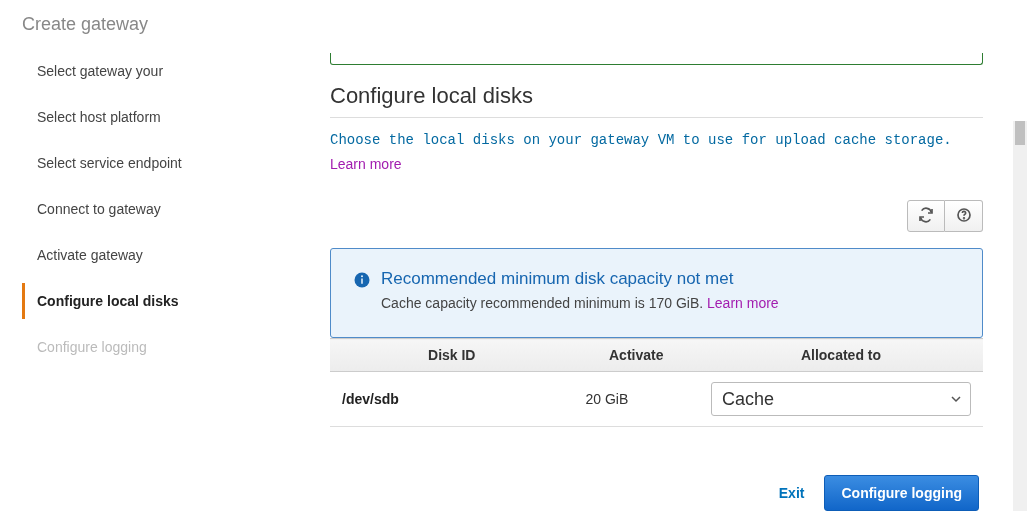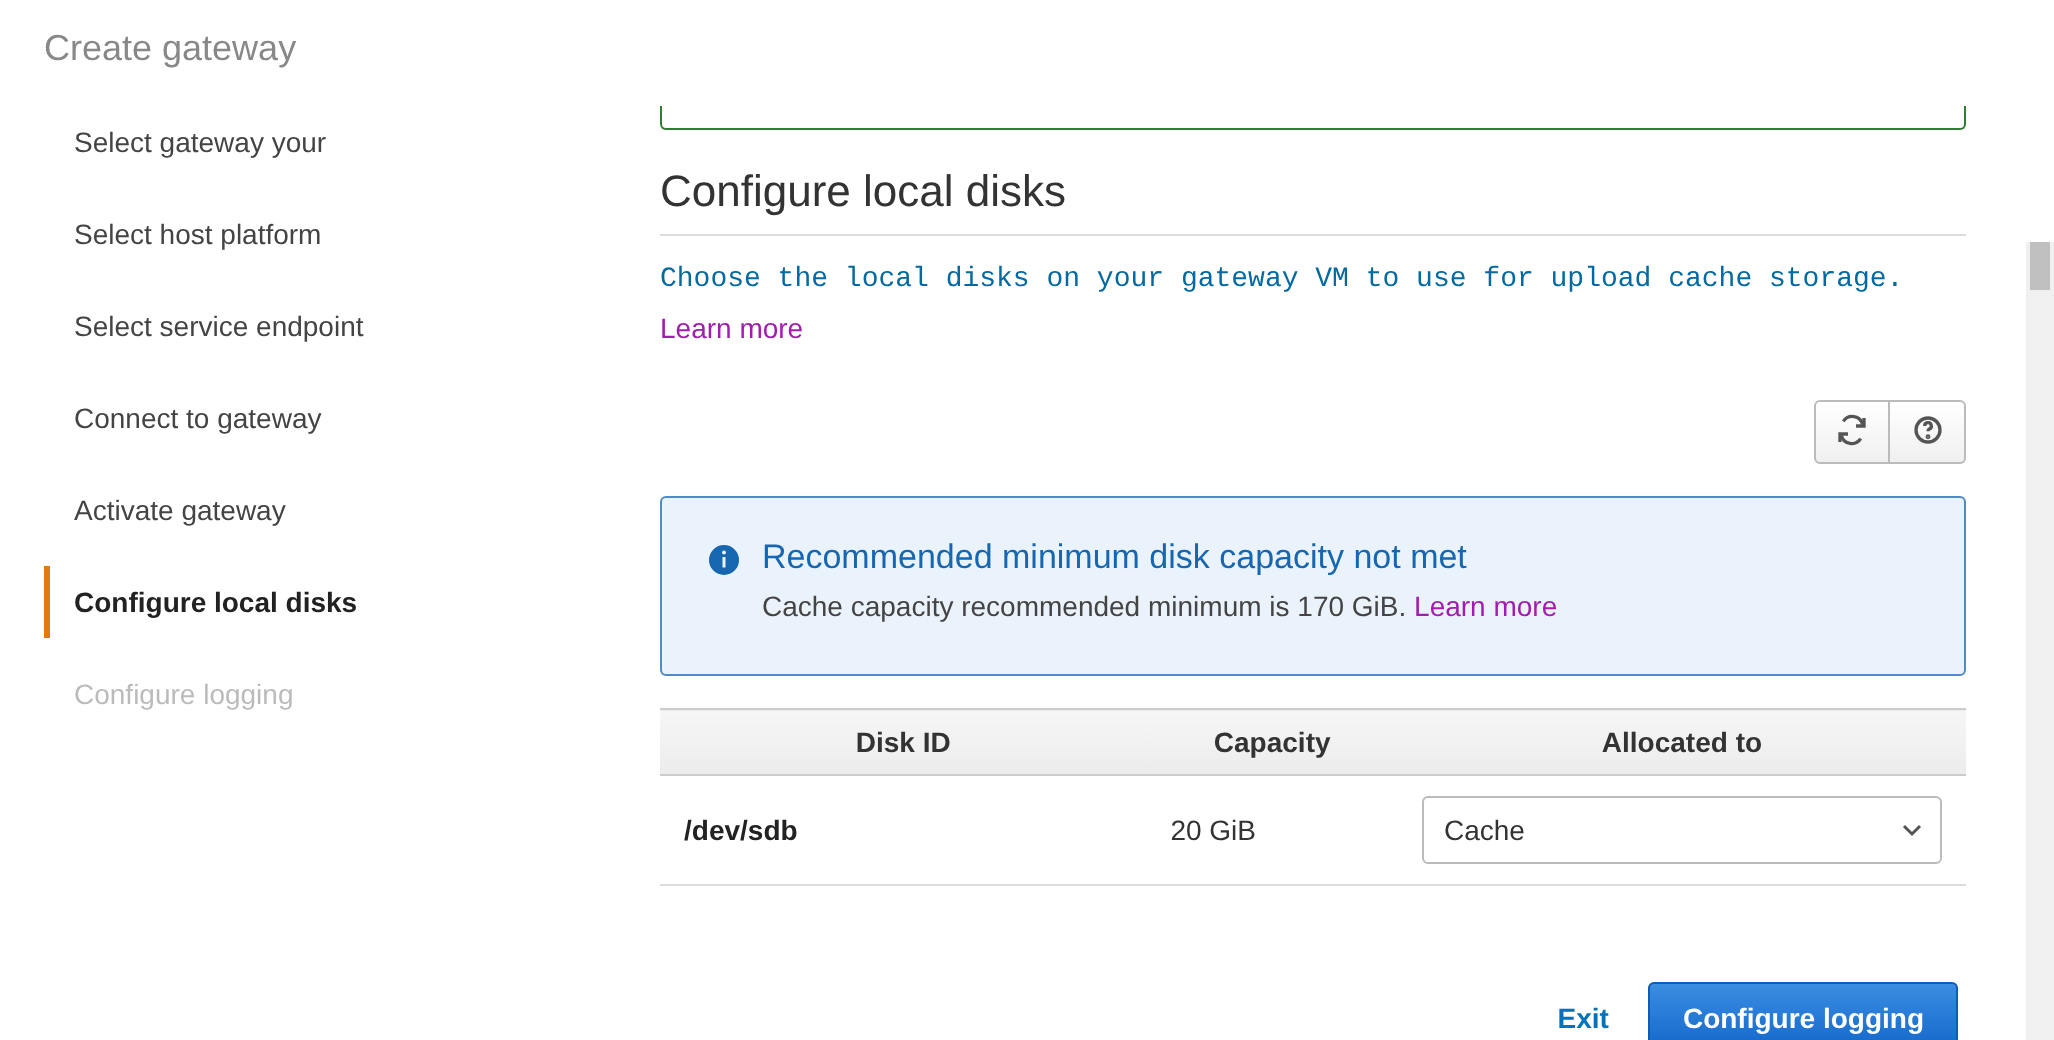--- a/index.html
+++ b/index.html
@@ -125,21 +125,21 @@
       color: #555;
     }
     .icon-btn:first-child { border-radius: 3px 0 0 3px; }
     .icon-btn:last-child { border-radius: 0 3px 3px 0; border-left: none; }
     .alert {
       background: #eaf3fb;
       border: 1px solid #4f8bc9;
       border-radius: 3px;
       padding: 20px 22px 26px 22px;
       display: flex;
-      margin-bottom: 16px;
+      margin-bottom: 0;
     }
     .alert-icon {
       color: #1766b0;
       font-size: 18px;
       width: 28px;
       flex: 0 0 28px;
       text-align: left;
       padding-top: 2px;
     }
     .alert-body { flex: 1; }
@@ -184,21 +184,21 @@
     .select {
       width: 100%;
       height: 34px;
       border: 1px solid #bbb;
       border-radius: 3px;
       padding: 6px 30px 6px 10px;
       background: #fff;
       display: flex;
       align-items: center;
       cursor: pointer;
-      font-size: 14px;
+      font-size: 18px;
       color: #333;
     }
     .select-caret {
       position: absolute;
       right: 10px;
       top: 50%;
       transform: translateY(-50%);
       color: #555;
     }
     .footer {
@@ -292,21 +292,21 @@
           <div class="alert-text">
             <span>Cache capacity recommended minimum is 170 GiB. </span><a class="link">Learn more</a>
           </div>
         </div>
       </div>
 
       <table class="disks">
         <thead>
           <tr>
             <th class="col-diskid">Disk ID</th>
-            <th class="col-cap">Capacity</th>
+            <th class="col-cap">Activate</th>
             <th class="col-alloc">Allocated to</th>
           </tr>
         </thead>
         <tbody>
           <tr>
             <td><span class="disk-id">/dev/sdb</span></td>
             <td>20 GiB</td>
             <td>
               <div class="select-wrap">
                 <div class="select">

